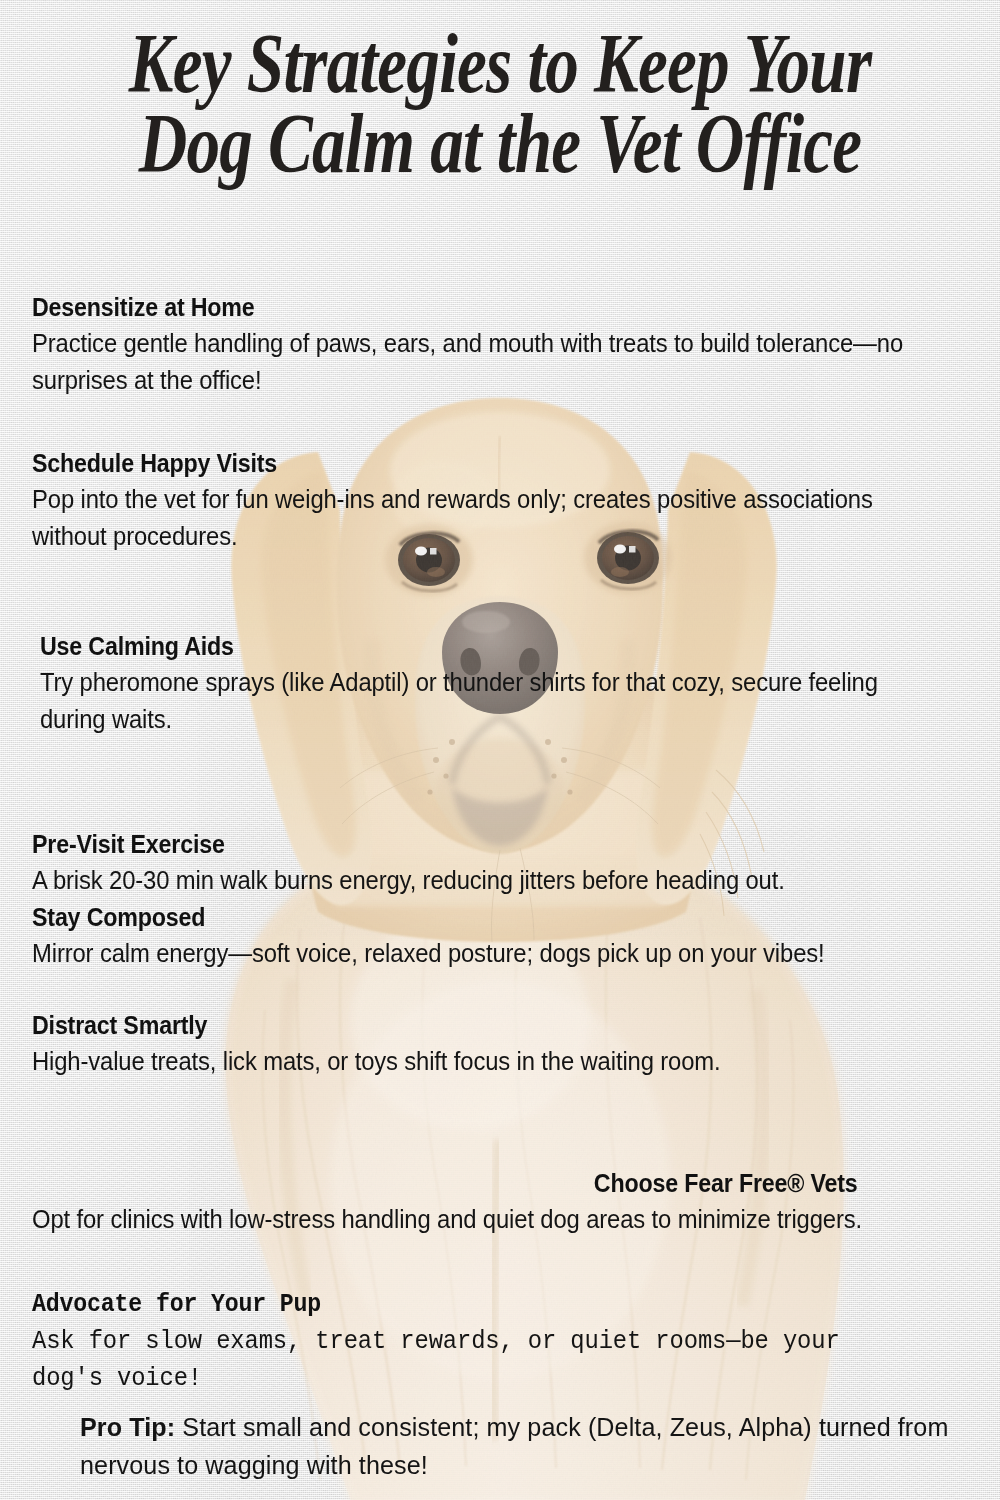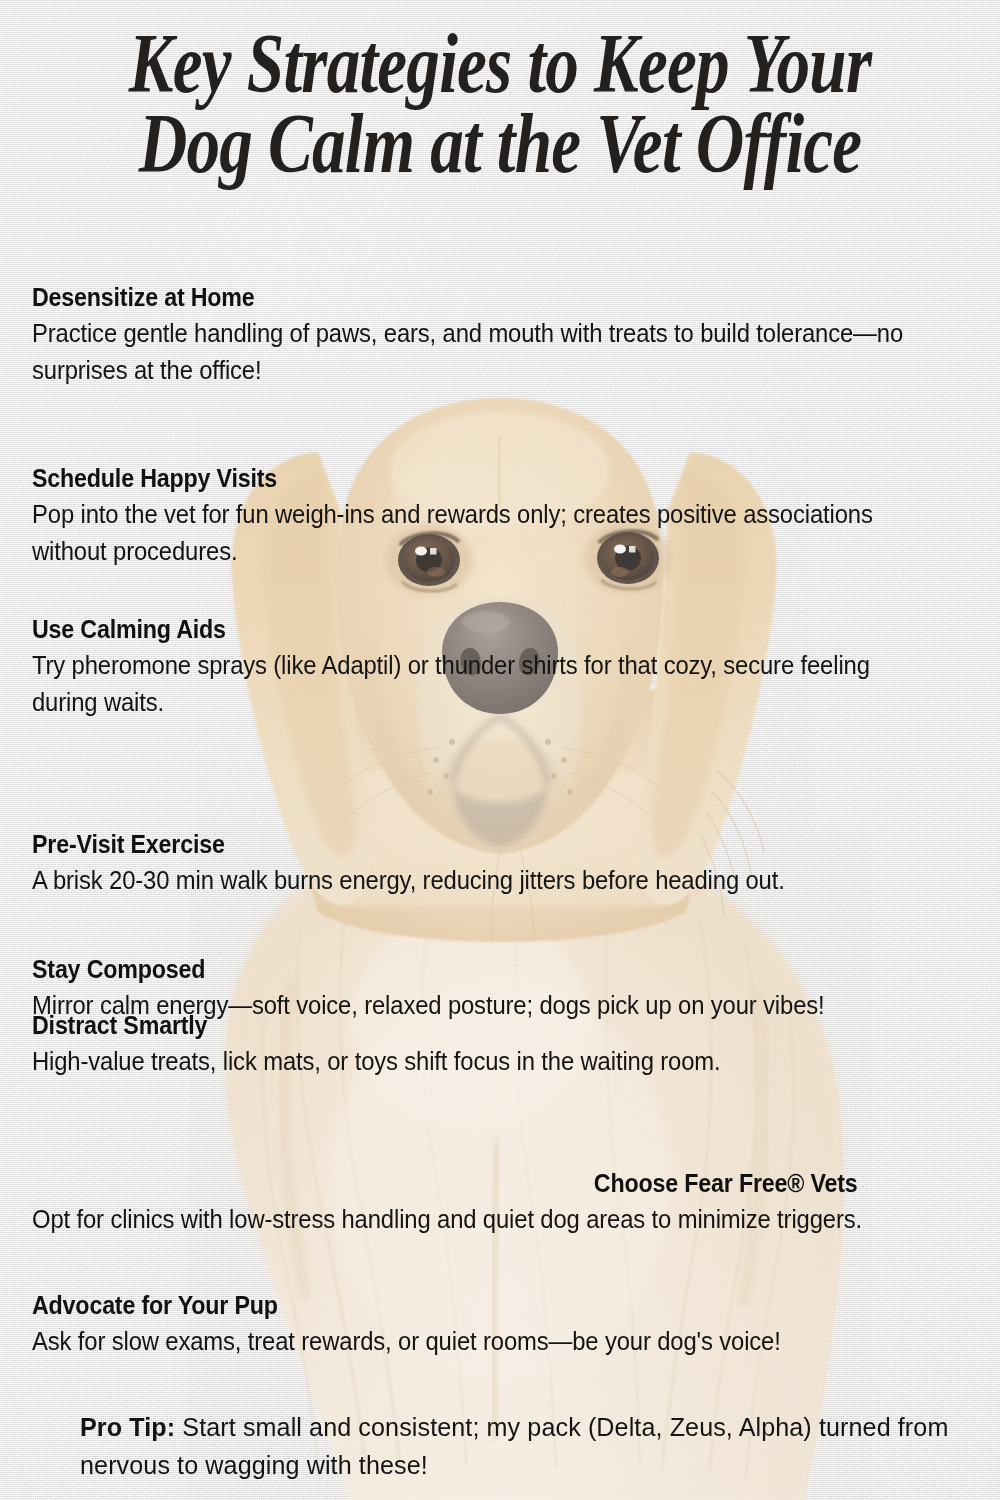--- a/index.html
+++ b/index.html
@@ -89,28 +89,28 @@
   .protip{
     font-size:25.5px;
     line-height:38px;
     color:#141414;
     transform:scaleX(.985);
     transform-origin:left center;
     letter-spacing:.1px;
   }
   .protip b{font-weight:700;}
   
-  .s0{position:absolute;top:4px;}
-  .s1{position:absolute;top:170px;margin-top:15px;}
-  .s2{position:absolute;top:336px;}
+  .s0{position:absolute;top:14px;}
+  .s1{position:absolute;top:170px;}
+  .s2{position:absolute;top:353px;margin-left:8px;}
   .s3{position:absolute;top:510px;margin-top:41px;}
-  .s4{position:absolute;top:676px;}
+  .s4{position:absolute;top:624px;}
   .s5{position:absolute;top:732px;}
   .s6{position:absolute;top:890px;text-align:right;}
-  .s7{position:absolute;top:1012px;}
+  .s7{position:absolute;top:1012px;font-family:Liberation Mono, monospace;}
   .s8{position:absolute;top:1130px;margin-left:48px;}
 </style>
 </head>
 <body>
 
 <div id="poster">
 
   <div id="paper"></div>
 
   <svg id="grain" width="1000" height="1500" viewBox="0 0 1000 1500" preserveAspectRatio="none">

